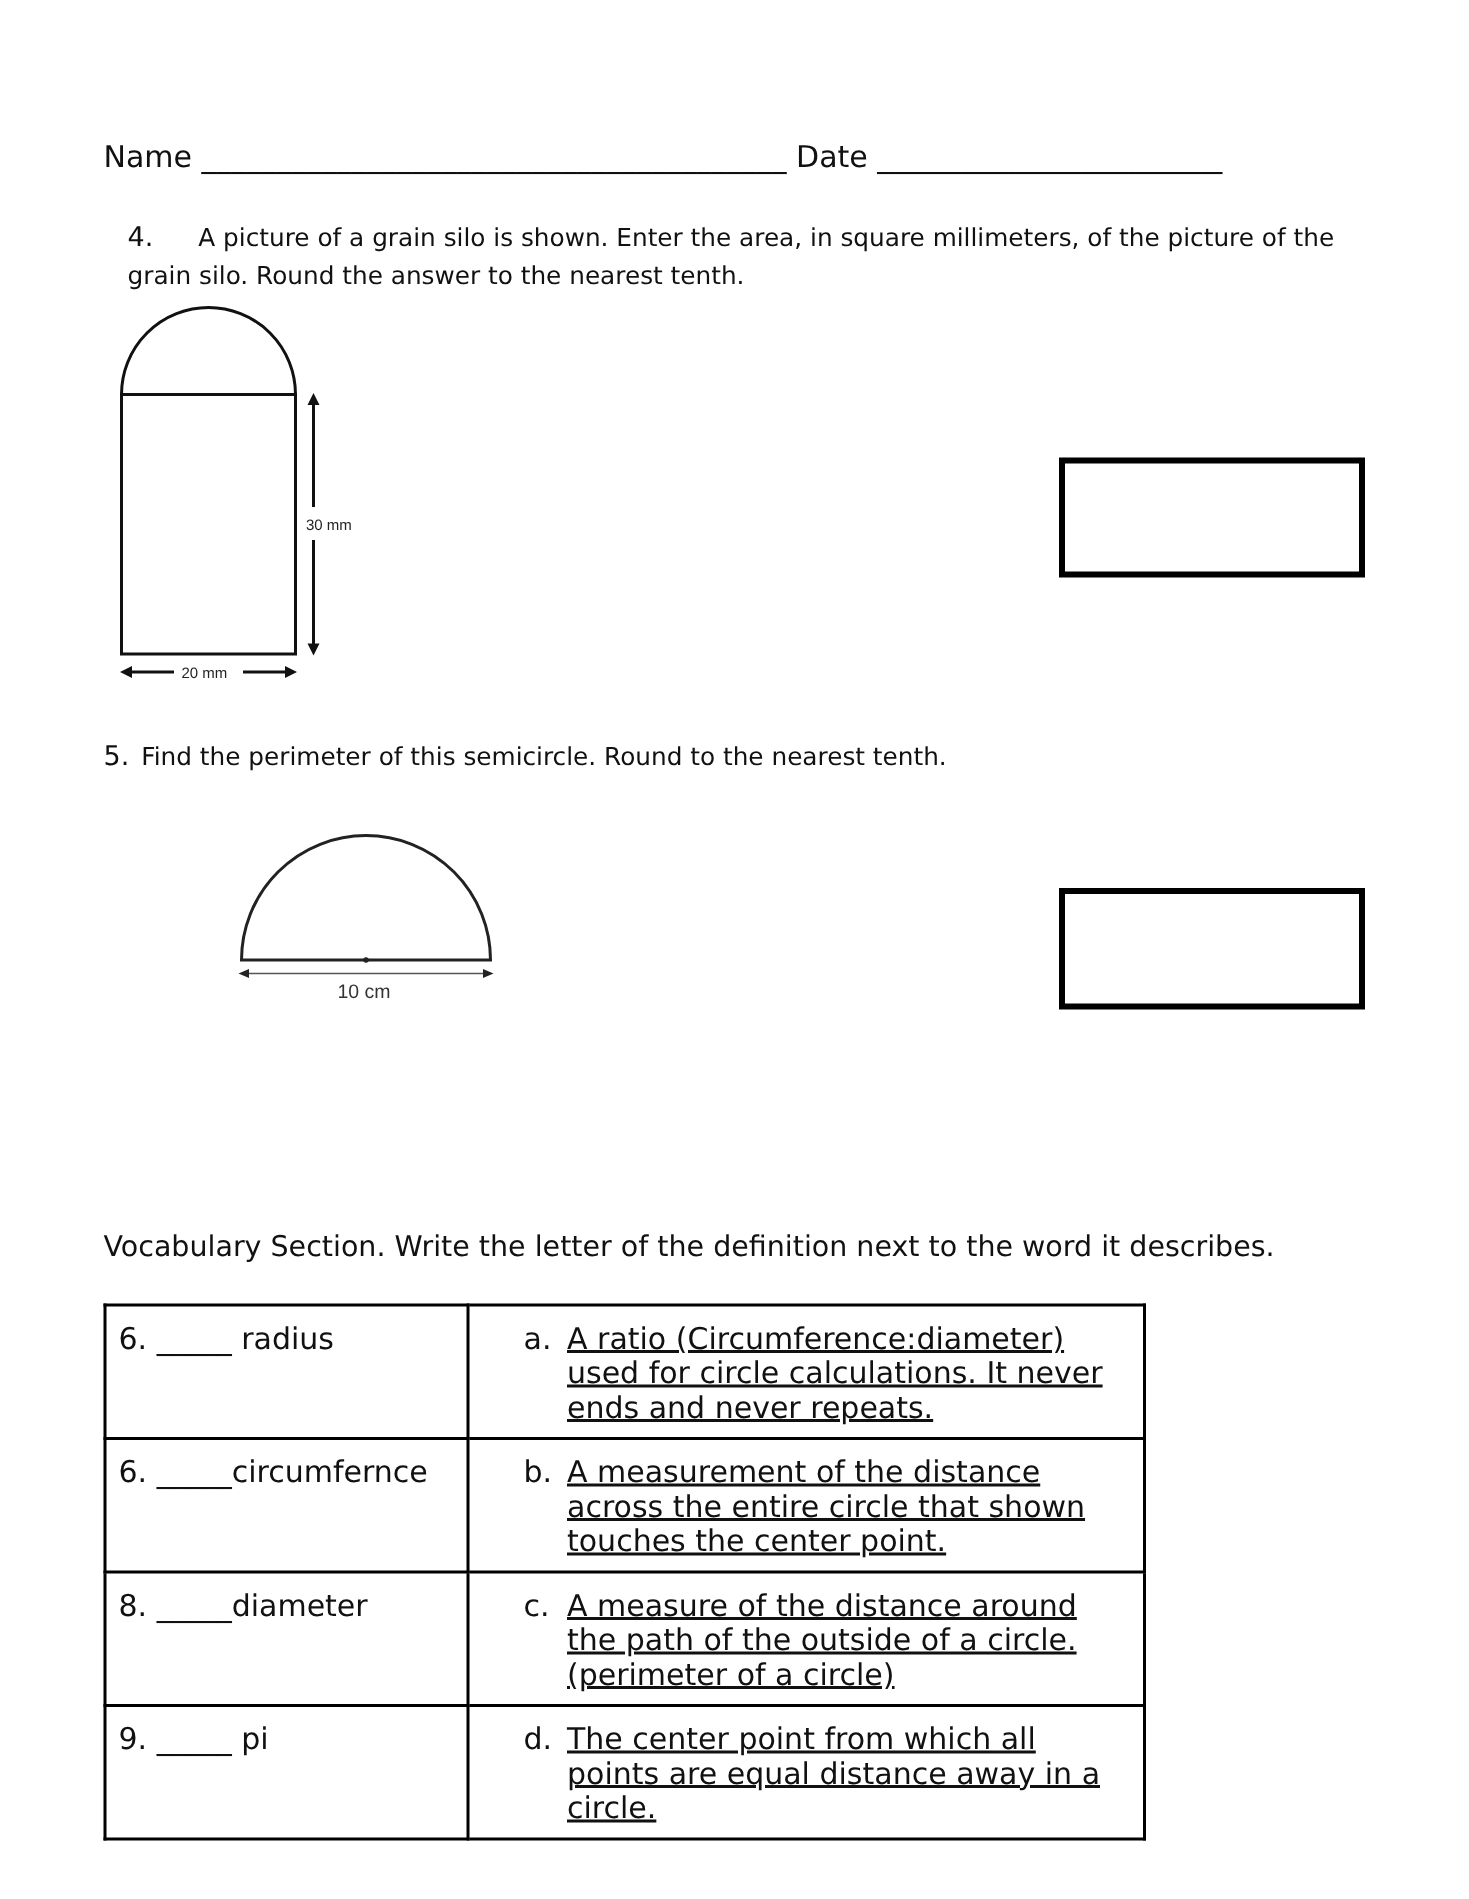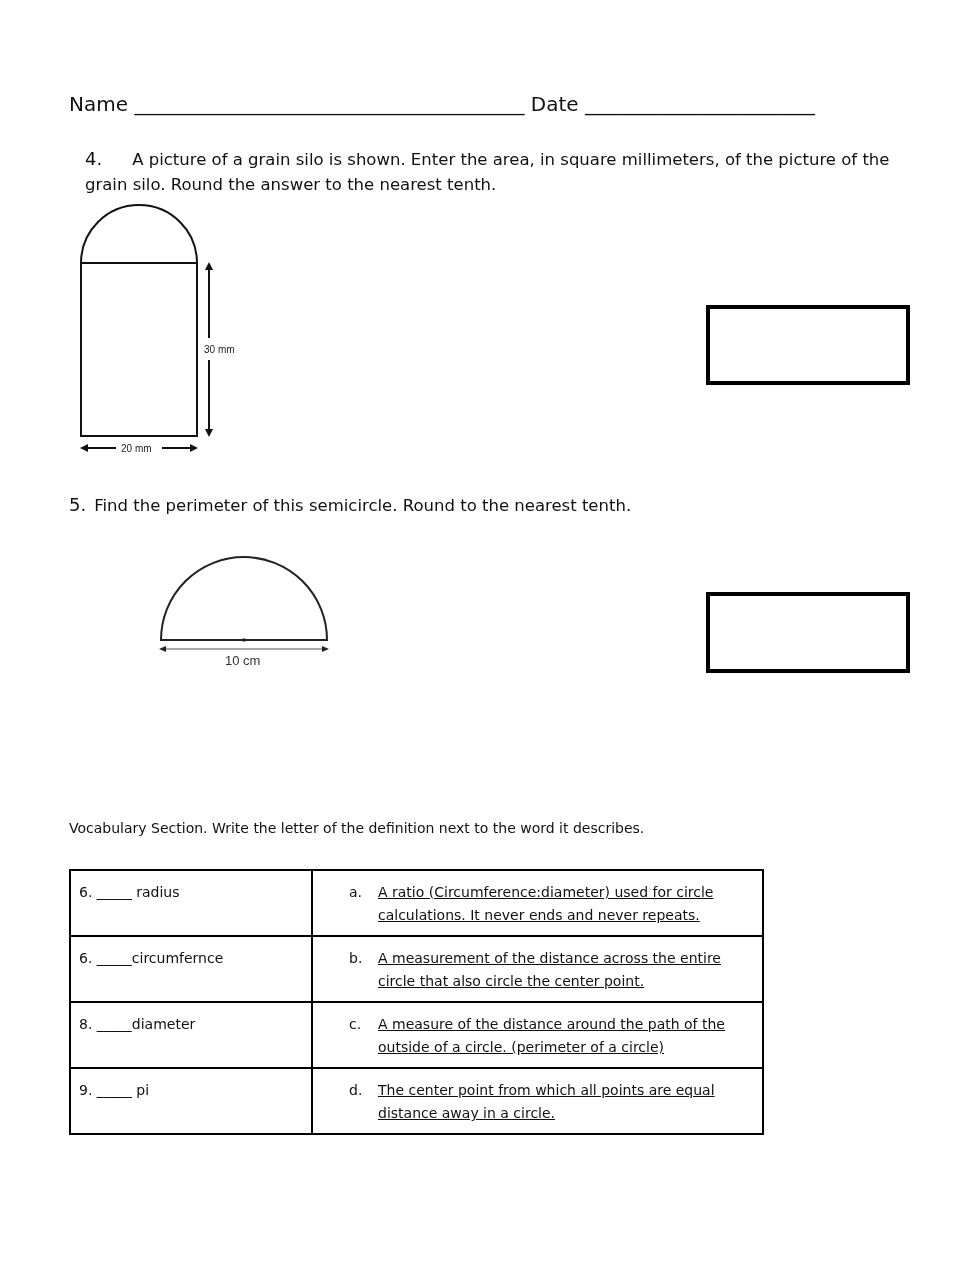--- a/index.html
+++ b/index.html
@@ -7,24 +7,24 @@
     width: 979px; height: 1266px; position: relative; overflow: hidden;
     font-family: "DejaVu Sans", sans-serif; color: #111; font-size: 17px;
   }
   .abs { position: absolute; }
   .header-line { left: 69px; top: 92px; font-size: 20px; white-space: nowrap; }
   .q4 { left: 57px; top: 146px; width: 840px; font-size: 16.5px; line-height: 25px; margin-left: 28px; }
   .q4 .num { font-size: 18px; margin-right: 30px; }
   .q5 { left: 69px; top: 494px; font-size: 16.5px; }
   .q5 .num { font-size: 18px; margin-right: 8px; }
   .answer-box { border: 4px solid #000; background: #fff; }
-  .vocab-intro { left: 69px; top: 820px; font-size: 14px; }
+  .vocab-intro { left: 69px; top: 820px; font-size: 19px; }
   table.vocab {
     position: absolute; left: 69px; top: 869px; width: 695px;
-    border-collapse: collapse; font-size: 14px;
+    border-collapse: collapse; font-size: 20px;
   }
   table.vocab td {
     border: 2px solid #000; vertical-align: top; padding: 10px 8px 8px 8px;
     height: 43px; line-height: 23px;
   }
   table.vocab td.word { width: 224px; }
   .def { display: flex; padding-left: 28px; }
   .def .letter { width: 29px; flex: none; }
   .def .text { flex: 1; text-decoration: underline; }
   svg text { font-family: "Liberation Sans", sans-serif; }
@@ -87,21 +87,21 @@
             <span class="letter">a.</span>
             <span class="text">A ratio (Circumference:diameter) used for circle calculations. It never ends and never repeats.</span>
           </div>
         </td>
   </tr>
   <tr>
     <td class="word">6. _____circumfernce</td>
     <td>
           <div class="def">
             <span class="letter">b.</span>
-            <span class="text">A measurement of the distance across the entire circle that also circle the center point.</span>
+            <span class="text">A measurement of the distance across the entire circle that shown touches the center point.</span>
           </div>
         </td>
   </tr>
   <tr>
     <td class="word">8. _____diameter</td>
     <td>
           <div class="def">
             <span class="letter">c.</span>
             <span class="text">A measure of the distance around the path of the outside of a circle. (perimeter of a circle)</span>
           </div>

